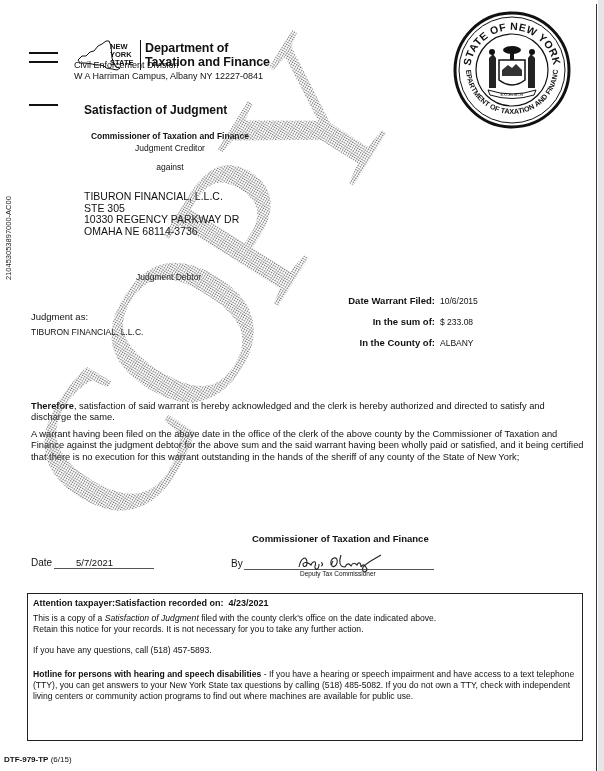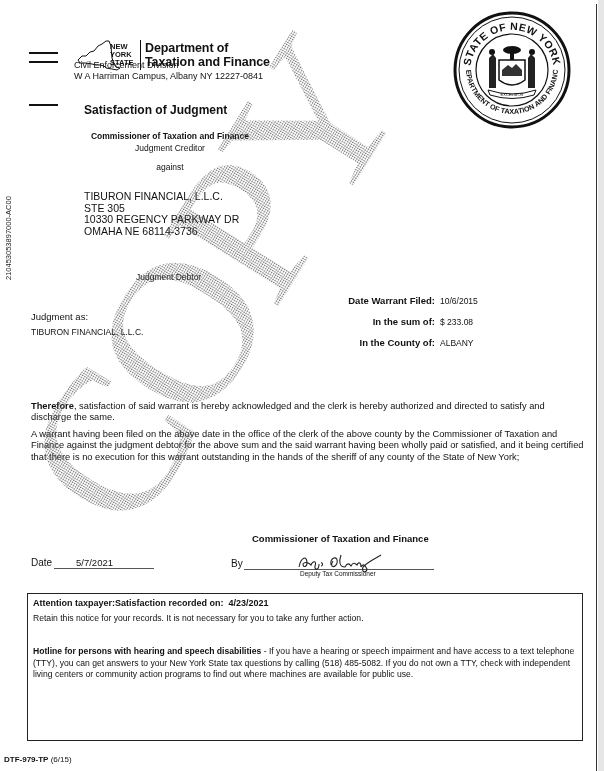--- a/index.html
+++ b/index.html
@@ -176,22 +176,24 @@
   </svg>
 </div>
 <div class="abs sig-title">Deputy Tax Commissioner</div>
 
 <div class="abs notice-box">
   <div class="notice-inner">
     <div class="notice-head">
       <span>Attention taxpayer:</span>
       <span class="rec-label"><span>Satisfaction recorded on:</span>&nbsp;&nbsp;<span>4/23/2021</span></span>
     </div>
+    <p><span>This is a copy of a </span><i>Satisfaction of Judgment</i><span> filed with the county clerk's office on the date indicated above.</span></p>
     <p>Retain this notice for your records. It is not necessary for you to take any further action.</p>
     <div class="gap"></div>
+    <p>If you have any questions, call (518) 457-5893.</p>
     <div class="gap2"></div>
     <p><b>Hotline for persons with hearing and speech disabilities</b><span> - If you have a hearing or speech impairment and have access to a text telephone (TTY), you can get answers to your New York State tax questions by calling (518) 485-5082. If you do not own a TTY, check with independent living centers or community action programs to find out where machines are available for public use.</span></p>
   </div>
 </div>
 
 <div class="abs form-id"><b>DTF-979-TP</b> <span>(6/15)</span></div>
 <div class="abs form-codes" style="white-space:pre;margin-top:28px;">3DA2 - 1180635    P0003187 - 02</div>
 
 <svg class="abs watermark" width="604" height="771" viewBox="0 0 604 771">
   <defs>

